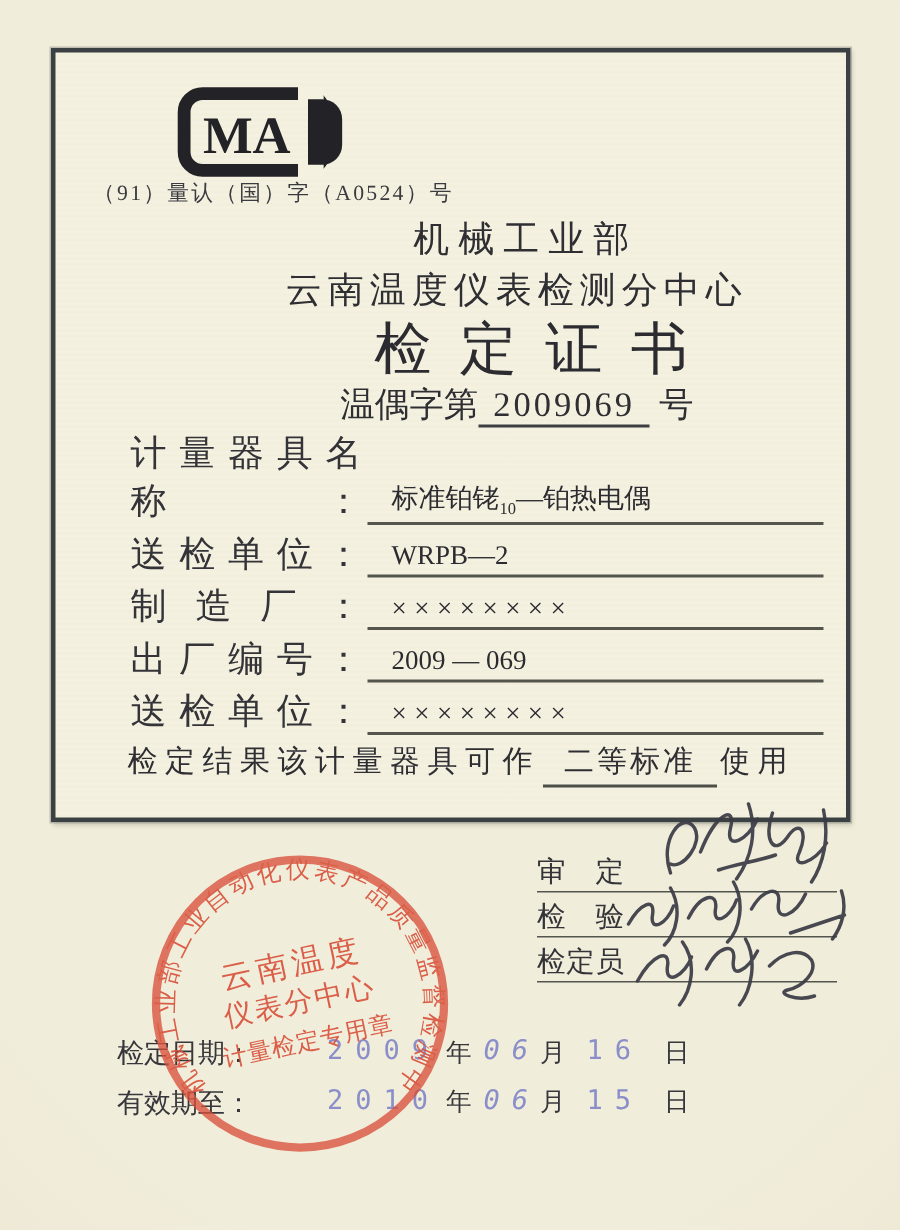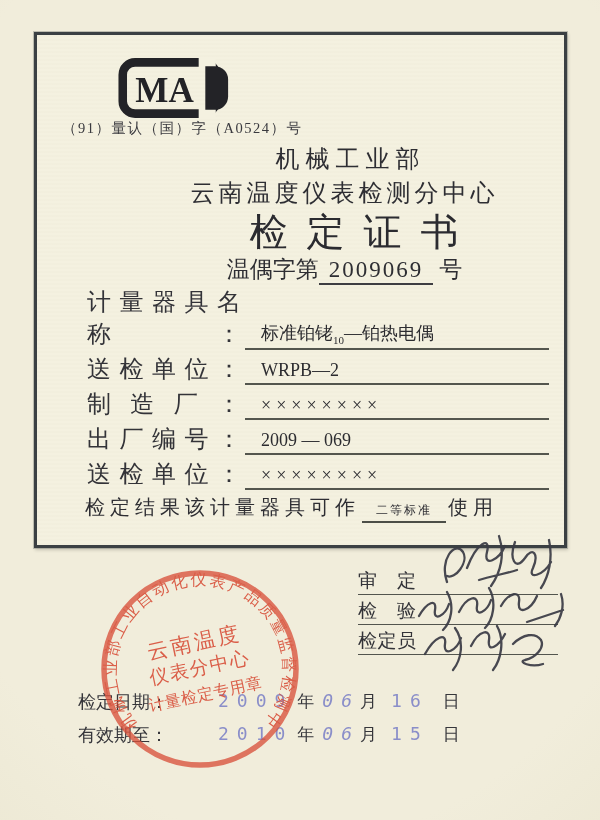--- a/index.html
+++ b/index.html
@@ -27,21 +27,21 @@
   .serial .num{font-family:"Liberation Serif",serif;letter-spacing:2px;border-bottom:2px solid #3e3e42;padding:0 10px 1px;}
   .serial .suf{margin-left:6px;}
   .frow{left:50px;width:462px;height:32px;display:flex;align-items:flex-end;}
   .flabel{display:inline-block;width:154px;font-size:24px;color:#333338;text-align:justify;text-align-last:justify;flex:none;}
   .fval{flex:1;margin-left:4px;border-bottom:2px solid #54564e;padding:0 0 2px 16px;font-size:18px;color:#2c2c30;white-space:nowrap;}
   .fval.xs{letter-spacing:5px;}
   .fval sub{font-size:11px;}
   .f0{top:283px;} .f1{top:318px;} .f2{top:353px;} .f3{top:388px;} .f4{top:423px;}
   .result{left:48px;top:459px;display:flex;align-items:baseline;color:#2e2e33;}
   .result .pre,.result .suf{font-size:20px;letter-spacing:5px;}
-  .result .val{font-size:12px;letter-spacing:2px;border-bottom:2px solid #4c4e47;padding:0 14px 2px;margin:0 2px;}
+  .result .val{font-size:20px;letter-spacing:2px;border-bottom:2px solid #4c4e47;padding:0 14px 2px;margin:0 2px;}
   .sigrow{left:321px;width:200px;height:20px;display:flex;align-items:flex-end;border-bottom:1.5px solid #53554e;}
   .siglabel{display:inline-block;width:58px;font-size:19px;color:#333338;text-align:justify;text-align-last:justify;}
   .s0{top:539px;} .s1{top:569px;} .s2{top:599px;}
   .sigscribbles{left:326px;top:497px;width:212px;height:152px;z-index:6;}
   .stamp{left:53px;top:524px;width:220px;height:220px;z-index:5;opacity:.9;}
   .daterow{left:41px;display:flex;align-items:flex-start;z-index:2;}
   .d0{top:655px;} .d1{top:688px;}
   .dlabel{font-size:18px;color:#36363b;}
   .dnum{font-family:"DejaVu Sans Mono",monospace;font-size:18px;letter-spacing:8px;}
   .dunit{font-size:17px;color:#36363b;}

